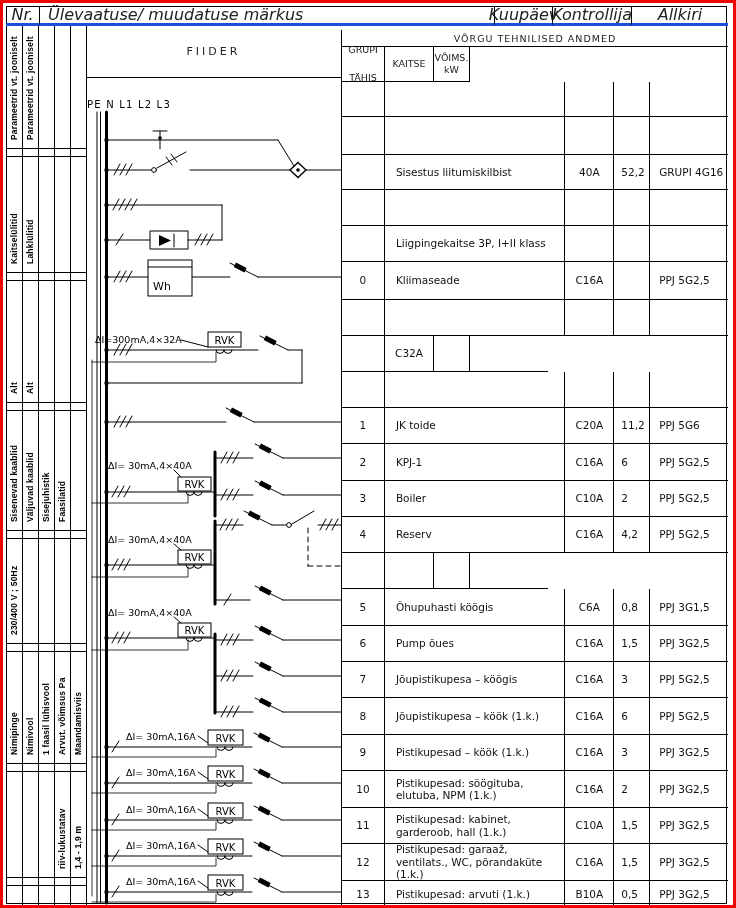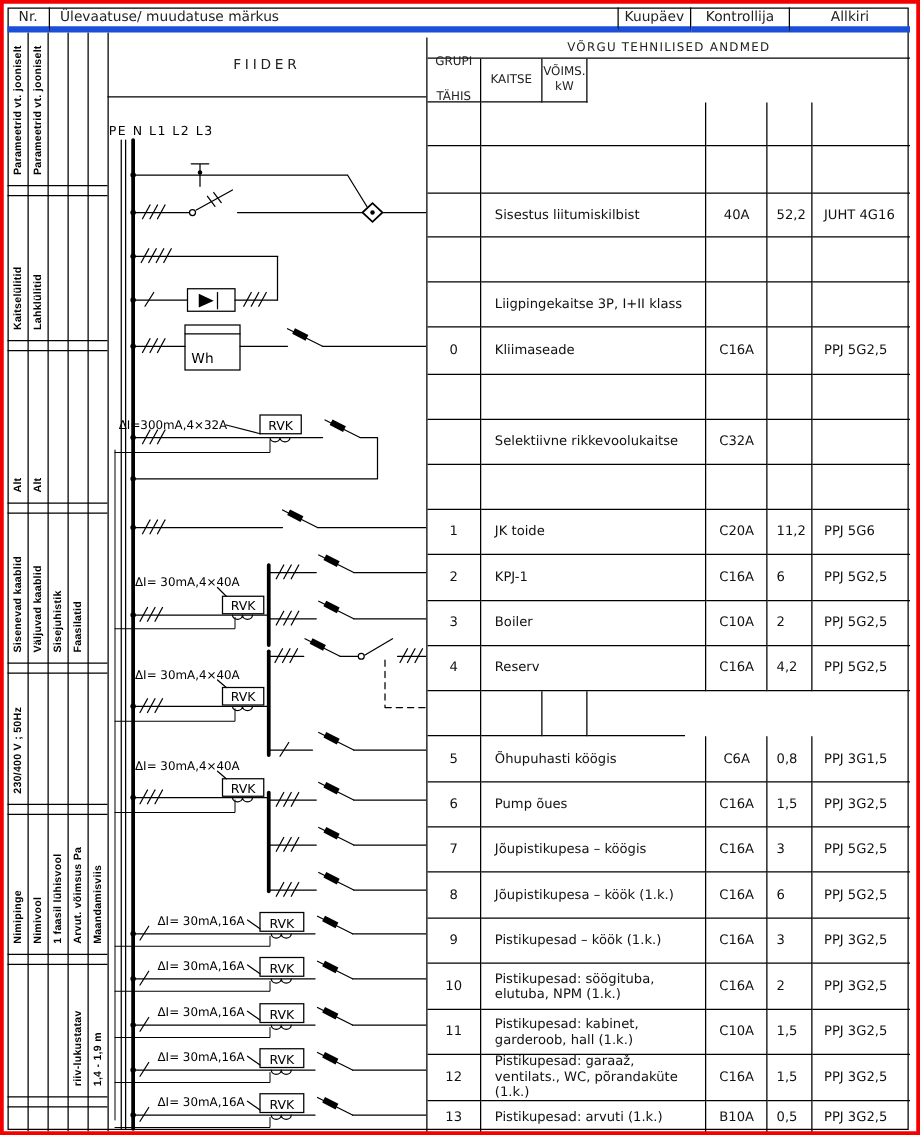--- a/index.html
+++ b/index.html
@@ -2,22 +2,22 @@
 <html><head>
 <meta charset="utf-8">
 <style>
   html,body{margin:0;padding:0;background:#fff;}
   #sheet{position:relative;width:736px;height:908px;background:#fff;overflow:hidden;
          font-family:"DejaVu Sans",sans-serif;color:#000;}
   .redframe{position:absolute;left:0;top:0;width:730px;height:902px;border:3px solid #f40000;pointer-events:none;z-index:9;}
   .blackframe{position:absolute;left:6px;top:6px;width:721px;height:898px;border:1px solid #000;box-sizing:border-box;}
   
   .revrow{position:absolute;left:6px;top:6px;height:20px;display:flex;z-index:2;}
-  .revcell{box-sizing:border-box;border-right:1px solid #000;border-bottom:5px solid #1d4ed8;
-           display:flex;align-items:center;justify-content:center;font-size:11px;color:#222;}
+  .revcell{box-sizing:border-box;border-right:1px solid #000;border-bottom:3px solid #1d4ed8;
+           display:flex;align-items:center;justify-content:center;font-size:16px;color:#222;font-style:italic;}
   .revcell.left{justify-content:flex-start;padding-left:8px;}
   
   .vline{position:absolute;width:1px;background:#000;}
   .hline{position:absolute;height:1px;background:#000;}
   .vtext{position:absolute;writing-mode:vertical-rl;transform:rotate(180deg);
          font:bold 8.5px "Liberation Sans",sans-serif;color:#000;letter-spacing:.2px;white-space:nowrap;}
   
   .fiider{position:absolute;left:86px;top:26px;width:255px;height:52px;box-sizing:border-box;
           border-bottom:1px solid #000;display:flex;align-items:center;justify-content:center;
           font-size:11px;letter-spacing:3px;color:#222;}
@@ -123,21 +123,21 @@
           <div class="tcell c-n"></div>
           <div class="tcell c-k"></div>
           <div class="tcell c-v"></div>
           <div class="tcell c-j"></div>
         </div>
         <div class="trow" style="height: 35px;">
           <div class="tcell c-g"></div>
           <div class="tcell c-n">Sisestus liitumiskilbist</div>
           <div class="tcell c-k">40A</div>
           <div class="tcell c-v">52,2</div>
-          <div class="tcell c-j">JUHT 4G16</div>
+          <div class="tcell c-j">GRUPI 4G16</div>
         </div>
         <div class="trow" style="height: 36px;">
           <div class="tcell c-g"></div>
           <div class="tcell c-n"></div>
           <div class="tcell c-k"></div>
           <div class="tcell c-v"></div>
           <div class="tcell c-j"></div>
         </div>
         <div class="trow" style="height: 36px;">
           <div class="tcell c-g"></div>
@@ -155,21 +155,20 @@
         </div>
         <div class="trow" style="height: 36px;">
           <div class="tcell c-g"></div>
           <div class="tcell c-n"></div>
           <div class="tcell c-k"></div>
           <div class="tcell c-v"></div>
           <div class="tcell c-j"></div>
         </div>
         <div class="trow" style="height: 36px;">
           <div class="tcell c-g"></div>
-          <div class="tcell c-n">Selektiivne rikkevoolukaitse</div>
           <div class="tcell c-k">C32A</div>
           <div class="tcell c-v"></div>
           <div class="tcell c-j"></div>
         </div>
         <div class="trow" style="height: 36px;">
           <div class="tcell c-g"></div>
           <div class="tcell c-n"></div>
           <div class="tcell c-k"></div>
           <div class="tcell c-v"></div>
           <div class="tcell c-j"></div>

